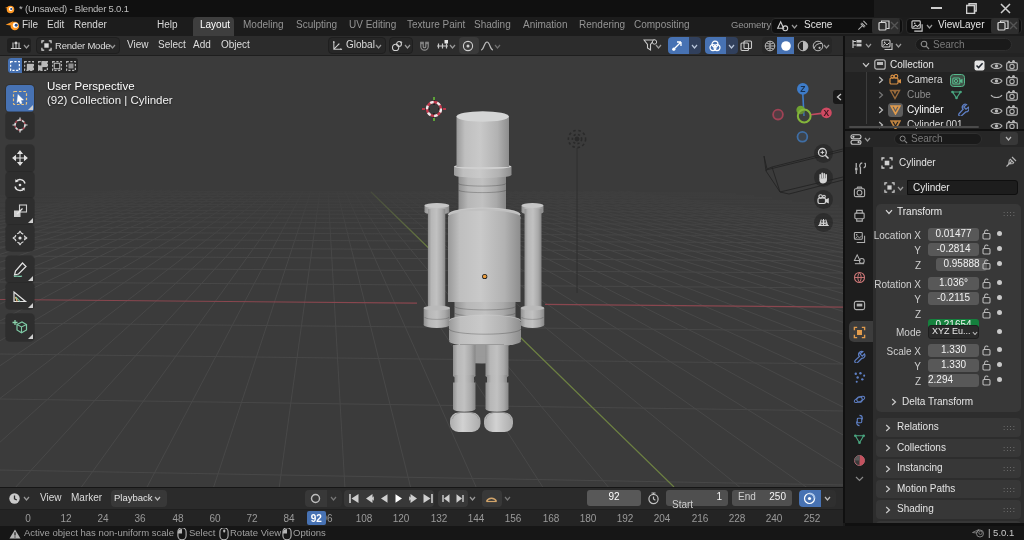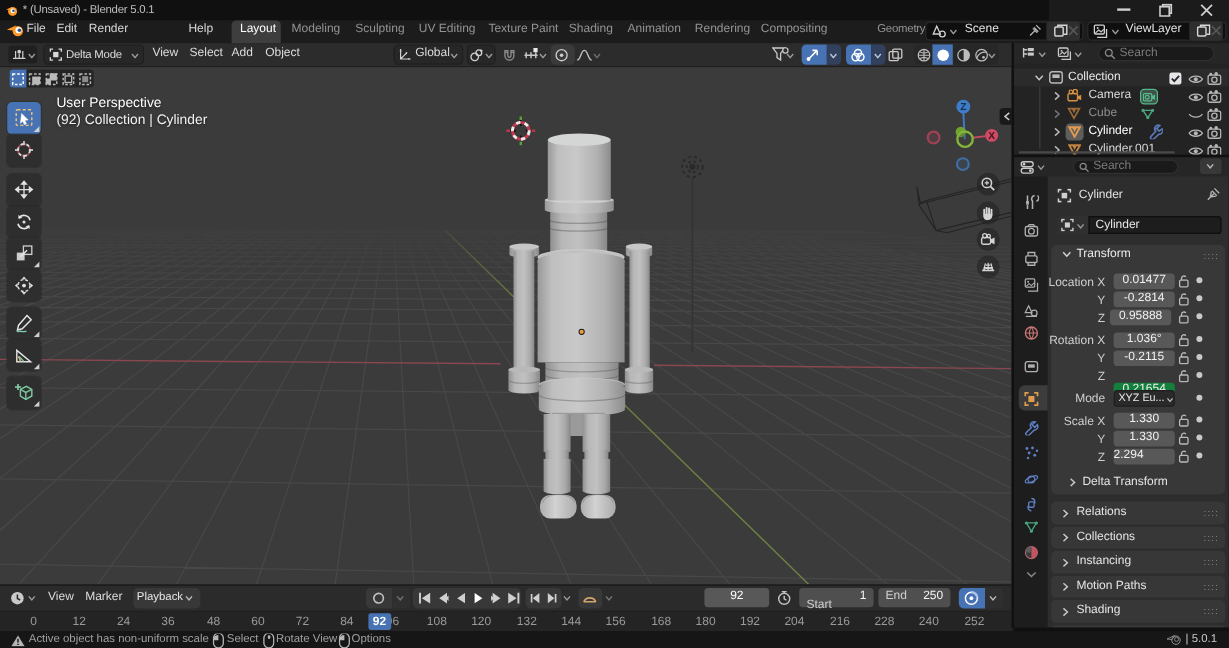--- a/index.html
+++ b/index.html
@@ -106,21 +106,21 @@
     </svg>
     <svg class="abs" style="left:23px;top:8px" width="7" height="5" viewBox="0 0 7 5">
         <path d="M1 1 L3.5 4 L6 1" fill="none" stroke="#999" stroke-width="1.2"></path>
       </svg>
 
     <div class="abs" style="left:36px;top:1px;width:84px;height:17px;background:#272727;border:1px solid #1f1f1f;border-radius:4px;"></div>
     <svg class="abs" style="left:41px;top:4px" width="11" height="11" viewBox="0 0 12 12">
       <path d="M1 3.5 V1 H3.5 M8.5 1 H11 V3.5 M11 8.5 V11 H8.5 M3.5 11 H1 V8.5" fill="none" stroke="#d8d8d8" stroke-width="1.3"></path>
       <rect x="3.6" y="3.6" width="4.8" height="4.8" fill="#d8d8d8"></rect>
     </svg>
-    <div class="abs" style="left:55px;top:4px;font-size:9.5px;letter-spacing:-0.2px;">Delta Mode</div>
+    <div class="abs" style="left:55px;top:4px;font-size:9.5px;letter-spacing:-0.2px;">Render Mode</div>
     <svg class="abs" style="left:109px;top:8px" width="7" height="5" viewBox="0 0 7 5">
         <path d="M1 1 L3.5 4 L6 1" fill="none" stroke="#999" stroke-width="1.2"></path>
       </svg>
     <div class="abs" style="left:127px;top:3px;">View</div>
     <div class="abs" style="left:158px;top:3px;">Select</div>
     <div class="abs" style="left:193px;top:3px;">Add</div>
     <div class="abs" style="left:221px;top:3px;">Object</div>
 
     <div class="abs" style="left:328px;top:1px;width:58px;height:17px;background:#272727;border:1px solid #1f1f1f;border-radius:4px;"></div>
     <svg class="abs" style="left:332px;top:4px" width="11" height="11" viewBox="0 0 12 12">
@@ -738,21 +738,21 @@
       </svg>
 <div class="abs" style="left:152px;top:100.0px;width:5px;height:5px;border-radius:50%;background:#c9c9c9;"></div>
 <div class="abs" style="left:0px;top:113.5px;width:76px;text-align:right;font-size:10px;color:#cfcfcf;">Y</div>
 <div class="abs" style="left:83px;top:111.5px;width:51px;height:13.5px;background:#585858;border-radius:3px;text-align:center;font-size:10px;color:#f1f1f1;">-0.2814</div>
 <svg class="abs" style="left:137px;top:112.5px" width="9" height="11" viewBox="0 0 9 11">
         <rect x="1" y="4.5" width="7" height="5.5" rx="1" fill="none" stroke="#b9b9b9" stroke-width="1.1"></rect>
         <path d="M2.6 4.5 V3 a2 2 0 0 1 3.6 -1.2" fill="none" stroke="#b9b9b9" stroke-width="1.1"></path>
       </svg>
 <div class="abs" style="left:152px;top:115.0px;width:5px;height:5px;border-radius:50%;background:#c9c9c9;"></div>
 <div class="abs" style="left:0px;top:128.5px;width:76px;text-align:right;font-size:10px;color:#cfcfcf;">Z</div>
-<div class="abs" style="left:80px;top:126.5px;width:51px;height:13.5px;background:#585858;border-radius:3px;text-align:center;font-size:10px;color:#f1f1f1;">0.95888</div>
+<div class="abs" style="left:91px;top:126.5px;width:51px;height:13.5px;background:#585858;border-radius:3px;text-align:center;font-size:10px;color:#f1f1f1;">0.95888</div>
 <svg class="abs" style="left:137px;top:127.5px" width="9" height="11" viewBox="0 0 9 11">
         <rect x="1" y="4.5" width="7" height="5.5" rx="1" fill="none" stroke="#b9b9b9" stroke-width="1.1"></rect>
         <path d="M2.6 4.5 V3 a2 2 0 0 1 3.6 -1.2" fill="none" stroke="#b9b9b9" stroke-width="1.1"></path>
       </svg>
 <div class="abs" style="left:152px;top:130.0px;width:5px;height:5px;border-radius:50%;background:#c9c9c9;"></div>
 <div class="abs" style="left:0px;top:147.5px;width:76px;text-align:right;font-size:10px;color:#cfcfcf;">Rotation X</div>
 <div class="abs" style="left:83px;top:145.5px;width:51px;height:13.5px;background:#585858;border-radius:3px;text-align:center;font-size:10px;color:#f1f1f1;">1.036°</div>
 <svg class="abs" style="left:137px;top:146.5px" width="9" height="11" viewBox="0 0 9 11">
         <rect x="1" y="4.5" width="7" height="5.5" rx="1" fill="none" stroke="#b9b9b9" stroke-width="1.1"></rect>
         <path d="M2.6 4.5 V3 a2 2 0 0 1 3.6 -1.2" fill="none" stroke="#b9b9b9" stroke-width="1.1"></path>

